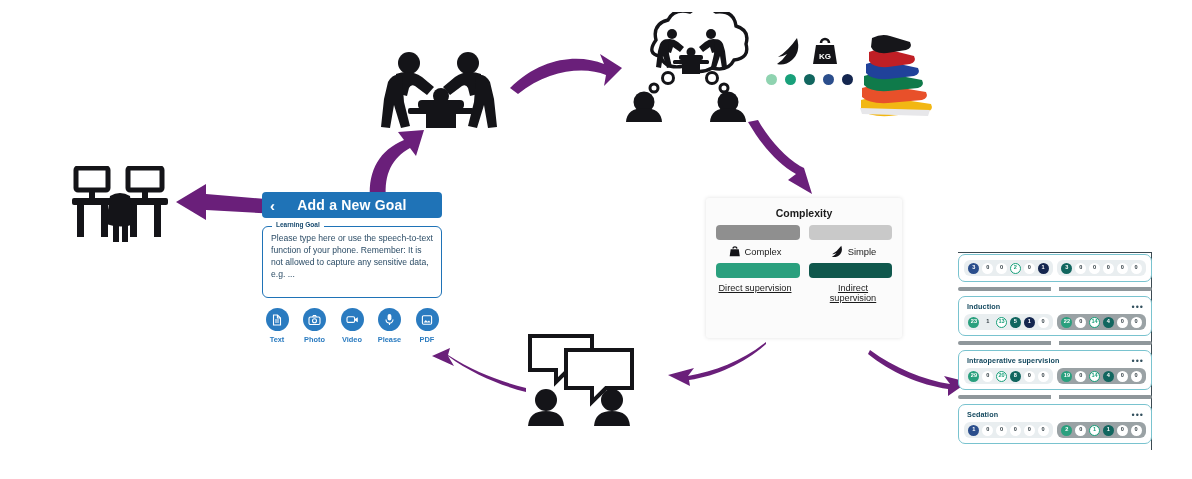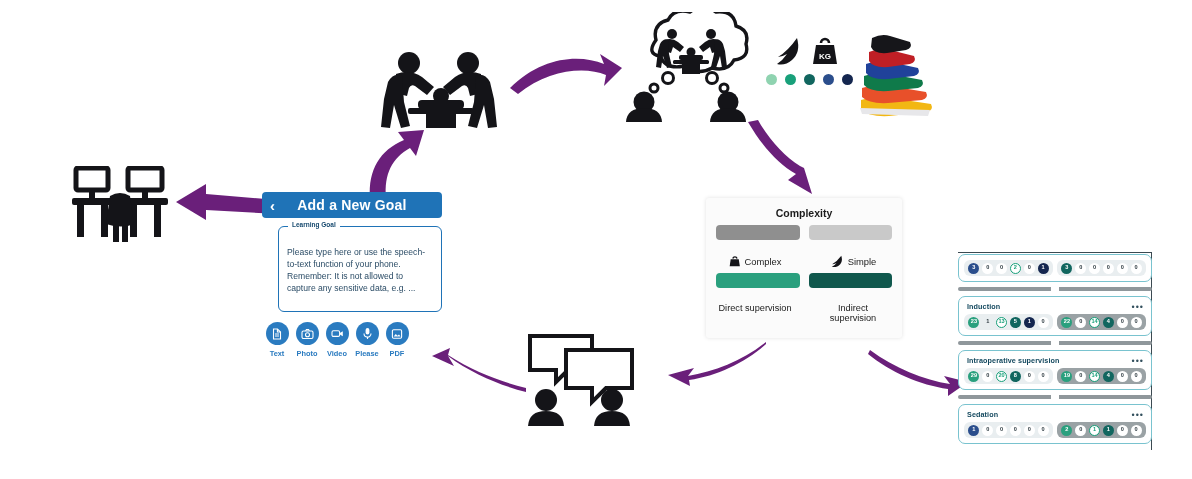--- a/index.html
+++ b/index.html
@@ -28,38 +28,37 @@
     position:absolute;left:8px;top:50%;transform:translateY(-50%);
     font-size:15px;line-height:1;font-weight:700;color:#fff;
   }
   .goal-title{
     flex:1;text-align:center;font-size:14px;font-weight:700;
     letter-spacing:.2px;
   }
   .goal-fieldset{
     margin-top:8px;
     border:1.4px solid #1f73b7;border-radius:6px;
-    padding:20px 8px 8px 8px;
+    padding:6px 8px 8px 8px;
     position:relative;
     height:56px;
-    margin-left:16px;
   }
   .goal-legend{
     position:absolute;top:-6px;left:9px;background:#fff;
     padding:0 4px;font-size:6.5px;color:#16496e;font-weight:600;
   }
   .goal-placeholder{
     font-size:8.6px;line-height:1.38;color:#2b4c66;
   }
   .goal-question{
     margin-top:12px;text-align:center;
     font-size:7.6px;line-height:1.45;font-weight:700;color:#16496e;
   }
   .media-row{
-    margin-top:10px;display:flex;
+    margin-top:10px;display:flex;justify-content:space-between;
   }
   .media-item{width:30px;text-align:center;}
   .media-circle{
     width:23px;height:23px;border-radius:50%;
     background:#2a7bc0;margin:0 auto;
     display:flex;align-items:center;justify-content:center;
   }
   .media-label{
     margin-top:4px;font-size:7.4px;font-weight:700;color:#2a7bc0;
   }
@@ -72,28 +71,28 @@
   }
   .ce-title{
     text-align:center;font-size:10.5px;font-weight:700;color:#1b1b1b;
     margin-top:9px;
   }
   .ce-bars{
     display:flex;gap:9px;margin:6px 10px 0 10px;
   }
   .ce-bar{flex:1;height:15px;border-radius:4px;}
   .ce-labels{
-    display:flex;gap:20px;margin:15px 10px 0 10px;
+    display:flex;gap:20px;margin:5px 10px 0 10px;
   }
   .ce-lab{
     flex:1;display:flex;align-items:center;justify-content:center;gap:5px;
     font-size:9.4px;color:#1b1b1b;
   }
   .ce-lab2{
-    flex:1;text-align:center;font-size:9.2px;color:#1b1b1b;
+    flex:1;text-align:center;font-size:9.2px;color:#1b1b1b;text-decoration:underline;
   }
 
   
   .dash{
     left:958px;top:246px;width:194px;height:204px;
   }
   .dash-topline{
     position:absolute;left:0;top:6px;width:194px;height:1.2px;background:#3b4a52;
   }
   .dash-rightline{

